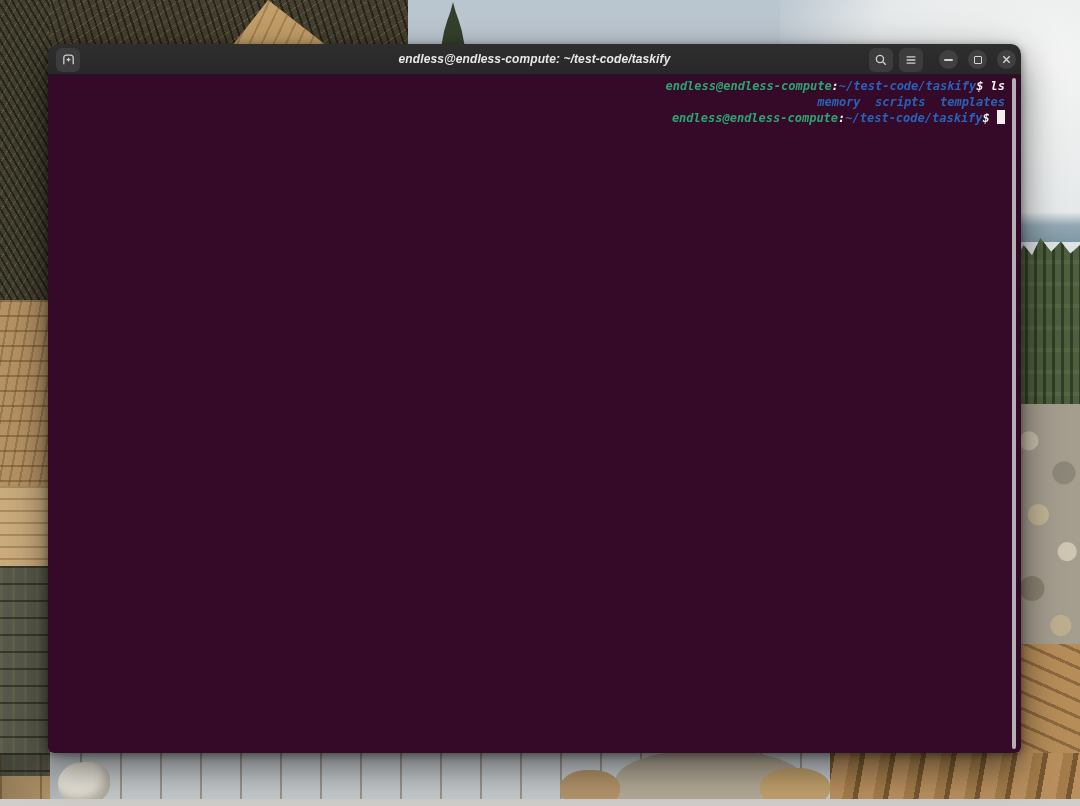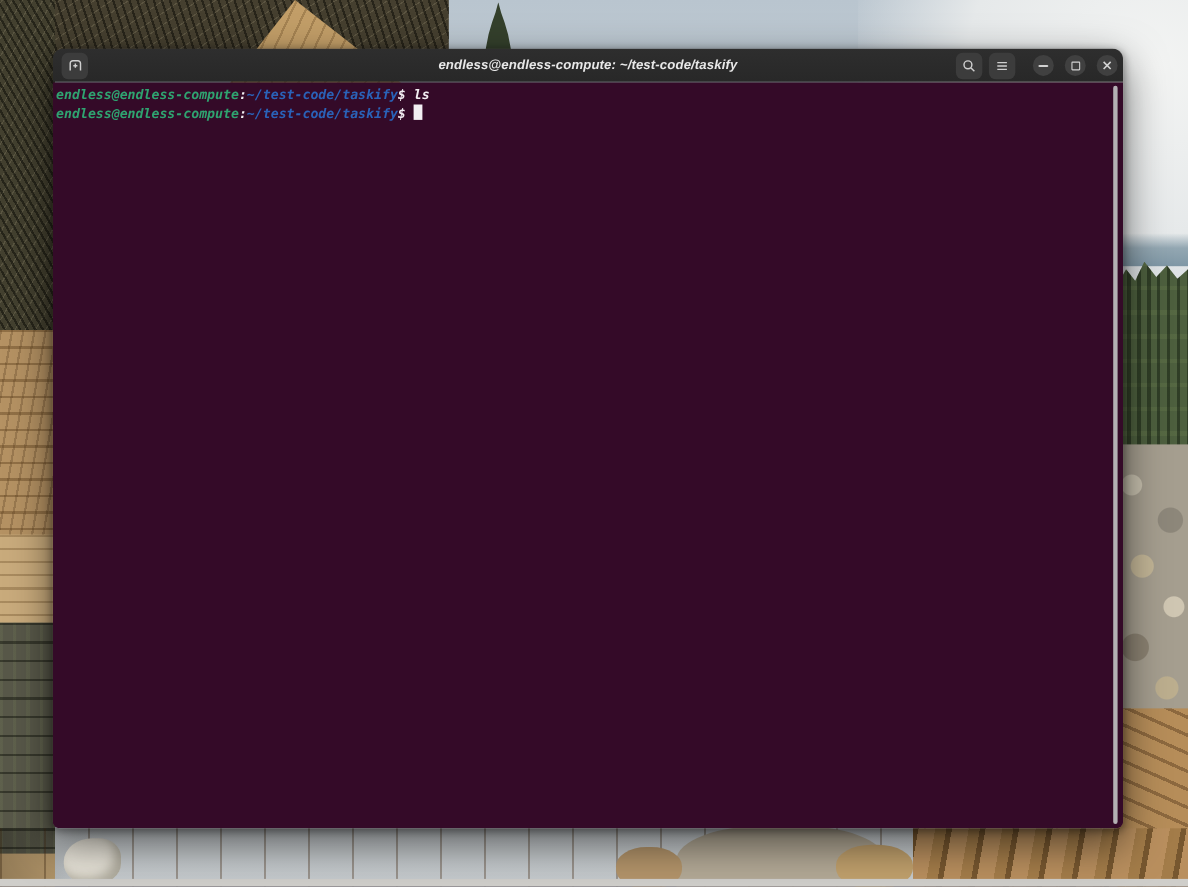--- a/index.html
+++ b/index.html
@@ -92,21 +92,21 @@
   .tb-right{ position:absolute; right:5px; top:0; height:31px; display:flex; align-items:center; gap:0; }
   .tb-right .tb-square{ margin-right:6px; }
   .tb-right .tb-circle{ margin-left:10px; }
   .glyph-dash{ width:9px; height:2px; background:#d2d2d2; border-radius:1px; }
   .glyph-square{ width:8px; height:8px; border:1.5px solid #d2d2d2; border-radius:1px; }
 
   .term{ flex:1; background:var(--background,#340a28); position:relative;
     font-family:"DejaVu Sans Mono","Liberation Mono",monospace;
     font-size:12px; font-weight:700; line-height:15.7px;
     padding:4px 16px 4px 3px; color:var(--text,#f2eef2); cursor:text; }
-  .line{ white-space:pre; }
+  .line{ white-space:pre;text-align:right; }
   .uh{ color:var(--user-host,#2fa370); }
   .pth{ color:var(--path,#2a62b8); }
   .dir{ color:var(--path,#2a62b8); }
   .dir + .dir{ margin-left:14.4px; }
   .cmd{ margin-left:7.2px; }
   .cursor{ display:inline-block; width:8px; height:14px; margin-left:7.2px;
     background:var(--cursor,#f2eef2); vertical-align:-2px; }
   .scrollbar{ position:absolute; top:3px; bottom:4px; right:5px; width:4px;
     border-radius:2px; background:#b3b0b3; cursor:pointer; }
 </style>
@@ -174,18 +174,19 @@
             <svg width="11" height="11" viewBox="0 0 12 12" stroke="#d2d2d2" stroke-width="1.6">
               <path d="M2.5 2.5 L9.5 9.5 M9.5 2.5 L2.5 9.5"></path>
             </svg>
           </span>
         </button>
       </div>
     </div>
 
     <div class="term">
       <div class="line"><span class="uh">endless@endless-compute</span><span>:</span><span class="pth">~/test-code/taskify</span><span>$</span><span class="cmd">ls</span></div>
+      <div class="line"><span class="dir">memory</span><span class="dir">scripts</span><span class="dir">templates</span></div>
       <div class="line"><span class="uh">endless@endless-compute</span><span>:</span><span class="pth">~/test-code/taskify</span><span>$</span><span class="cursor"></span></div>
       <div class="scrollbar"></div>
     </div>
   </div>
 
 </div>
 
 </body></html>

